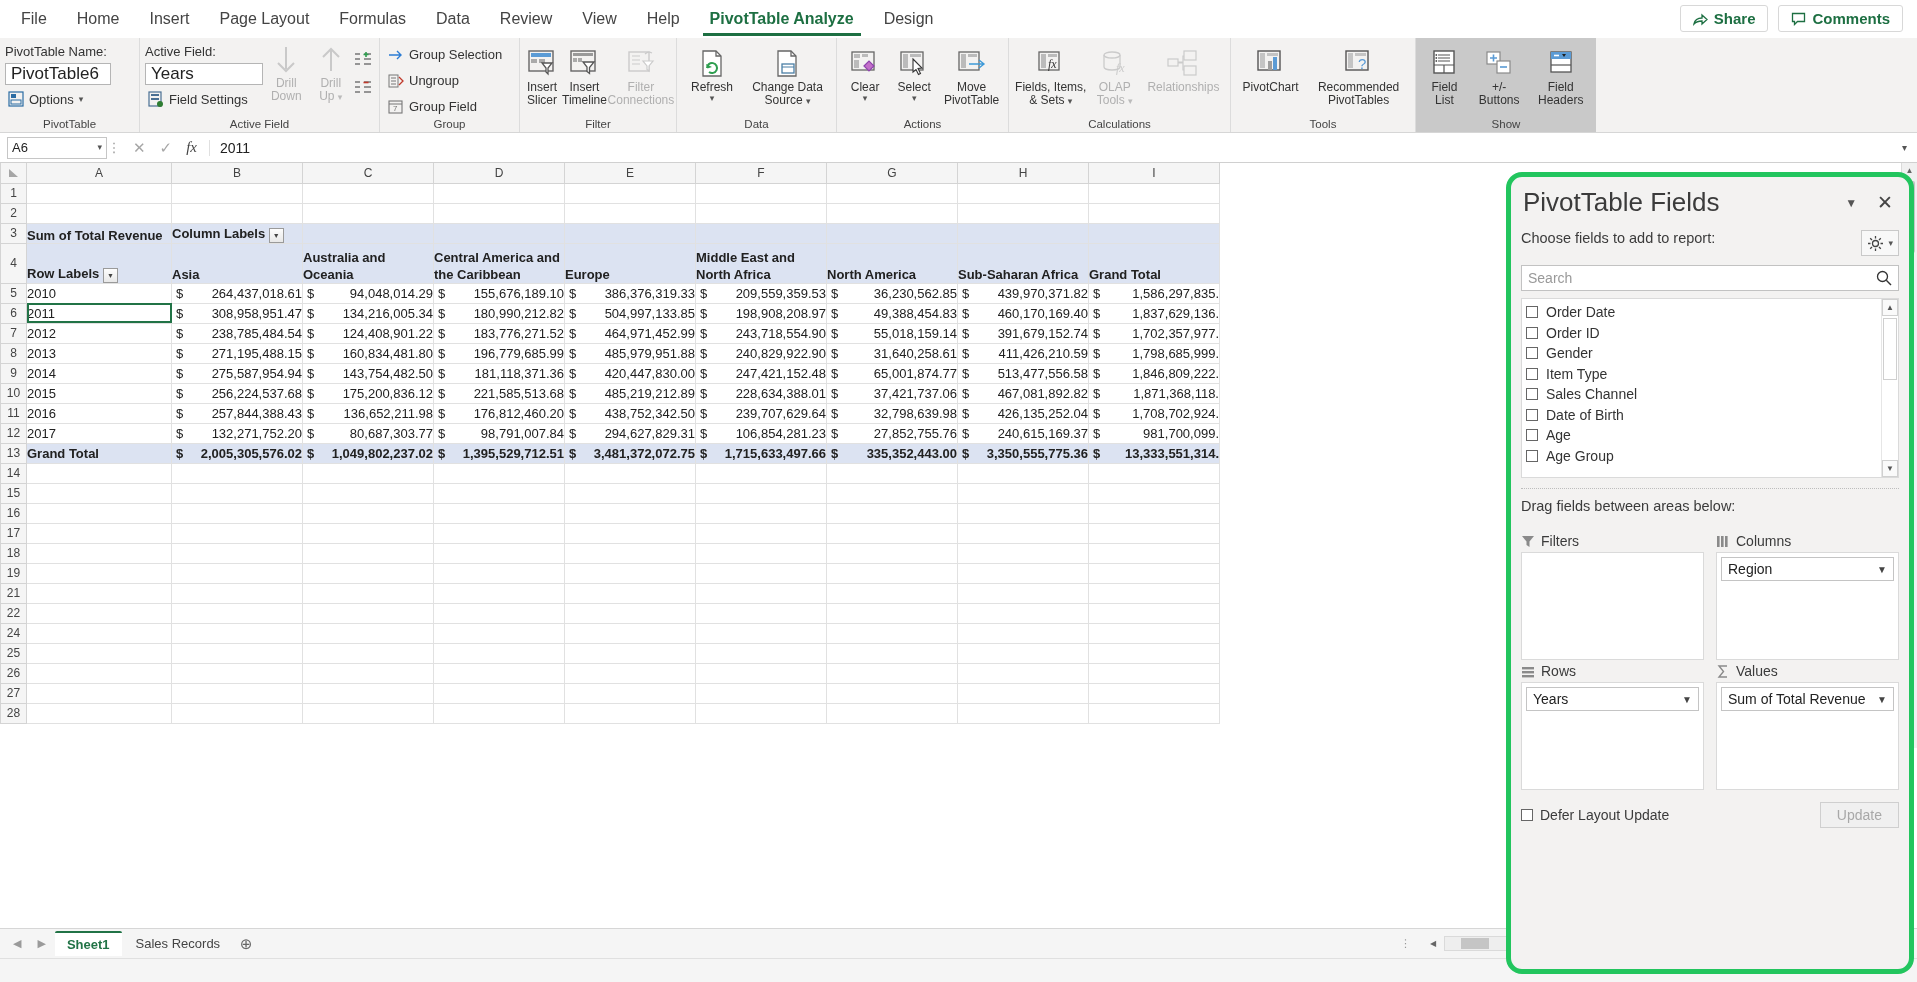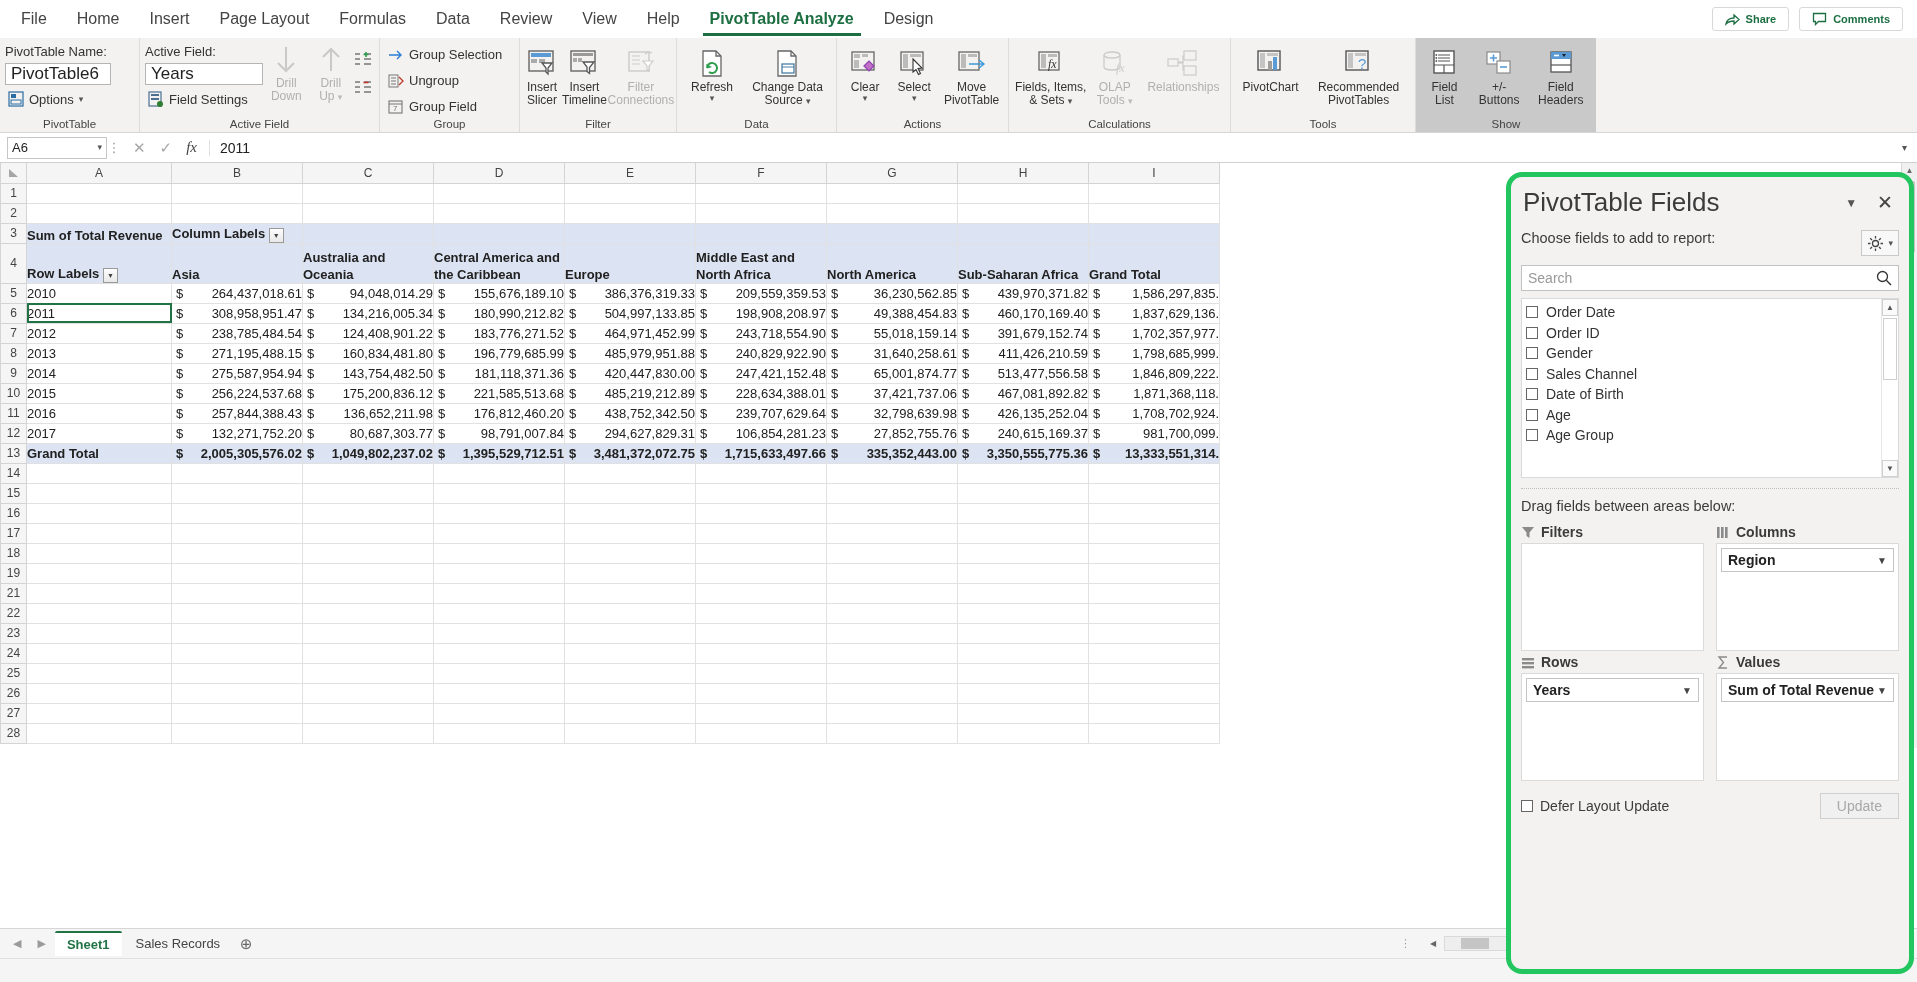--- a/index.html
+++ b/index.html
@@ -27,21 +27,21 @@
     content: ""; position: absolute; left: 8px; right: 8px; bottom: 1px;
     height: 3px; background: #1d6f42;
   }
   .tabbar-right {
     margin-left: auto; display: flex; align-items: center;
     gap: 10px; padding-right: 14px;
   }
   .tb-btn {
     display: flex; align-items: center; gap: 6px;
     border: 1px solid #d8d8d8; border-radius: 3px;
-    padding: 4px 12px; font-size: 11px; font-weight: bold;
+    padding: 4px 12px; font-size: 15px; font-weight: bold;
     color: #1d6f42; background: #fff; cursor: default;
   }
 
   
   .ribbon {
     height: 95px; background: #f3f2f1;
     display: flex; align-items: stretch; position: relative;
     border-bottom: 1px solid #d6d6d6;
   }
   .rgroup {
@@ -182,21 +182,21 @@
     position: relative; overflow: hidden;
   }
   .fl-items { padding: 3px 0 0 4px; }
   .fl-item { display: flex; align-items: center; gap: 8px; height: 20.5px; font-size: 14px; color: #333; }
   .cbx { width: 12px; height: 12px; border: 1px solid #666; background: #fff; flex: 0 0 auto; }
   .fl-scroll { position: absolute; right: 0; top: 0; bottom: 0; width: 17px; background: #fff; border-left: 1px solid #e6e6e6; }
   .fl-arrow { height: 17px; border: 1px solid #d0d0d0; background: #fafafa; text-align: center; font-size: 8px; color: #555; line-height: 15px; }
   .fl-thumb { position: absolute; top: 19px; left: 1px; right: 1px; height: 62px; background: #fff; border: 1px solid #cfcfcf; }
   .divider { border-top: 1px dotted #bdbdbd; margin: 10px 0 0 0; }
   .drag-lbl { font-size: 14.5px; color: #3b3b3b; margin-top: 9px; }
-  .areas { display: flex; flex-wrap: wrap; margin-top: 7px; font-weight: bold; }
+  .areas { display: flex; flex-wrap: wrap; margin-top: 16px; }
   .area { width: 50%; padding-right: 6px; }
   .area:nth-child(even) { padding-right: 0; padding-left: 6px; }
   .area-hdr { display: flex; align-items: center; gap: 6px; font-size: 14px; color: #3b3b3b; height: 22px; }
   .area-box { background: #fff; border: 1px solid #dadada; height: 108px; padding: 4px; }
   .chip {
     border: 1px solid #c4c4c4; background: #fff; height: 24px;
     display: flex; align-items: center; padding: 0 6px; font-size: 14px; color: #222;
   }
   .chip .cc { margin-left: auto; font-size: 10px; color: #444; }
   .panel-foot { display: flex; align-items: center; margin-top: 12px; }
@@ -880,32 +880,20 @@
             <td class="cell"></td>
             <td class="cell"></td>
             <td class="cell"></td>
             <td class="cell"></td>
             <td class="cell"></td>
             <td class="cell"></td>
             <td class="cell"></td>
             <td class="cell"></td>
           </tr>
           <tr>
-            <td class="rowhead">23</td>
-            <td class="cell"></td>
-            <td class="cell"></td>
-            <td class="cell"></td>
-            <td class="cell"></td>
-            <td class="cell"></td>
-            <td class="cell"></td>
-            <td class="cell"></td>
-            <td class="cell"></td>
-            <td class="cell"></td>
-          </tr>
-          <tr>
             <td class="rowhead">24</td>
             <td class="cell"></td>
             <td class="cell"></td>
             <td class="cell"></td>
             <td class="cell"></td>
             <td class="cell"></td>
             <td class="cell"></td>
             <td class="cell"></td>
             <td class="cell"></td>
             <td class="cell"></td>
@@ -1027,20 +1015,24 @@
           <div class="fl-item">
             <span class="cbx"></span>
             <span>Order ID</span>
           </div>
           <div class="fl-item">
             <span class="cbx"></span>
             <span>Gender</span>
           </div>
           <div class="fl-item">
             <span class="cbx"></span>
+            <span>Item Type</span>
+          </div>
+          <div class="fl-item">
+            <span class="cbx"></span>
             <span>Sales Channel</span>
           </div>
           <div class="fl-item">
             <span class="cbx"></span>
             <span>Date of Birth</span>
           </div>
           <div class="fl-item">
             <span class="cbx"></span>
             <span>Age</span>
           </div>

